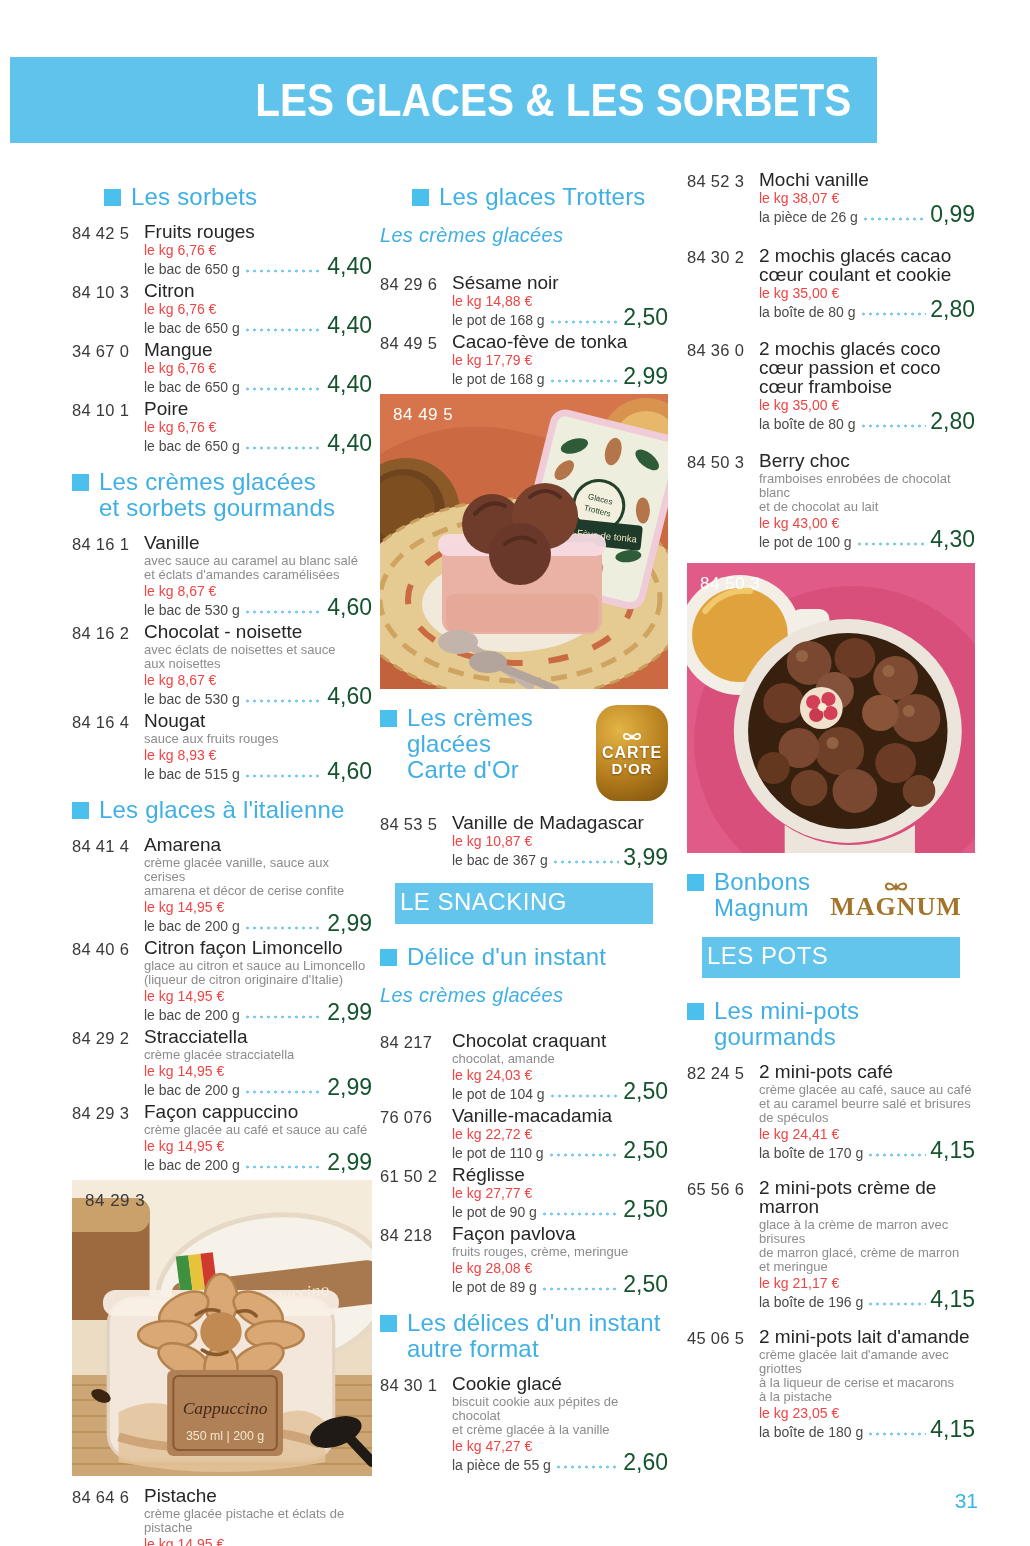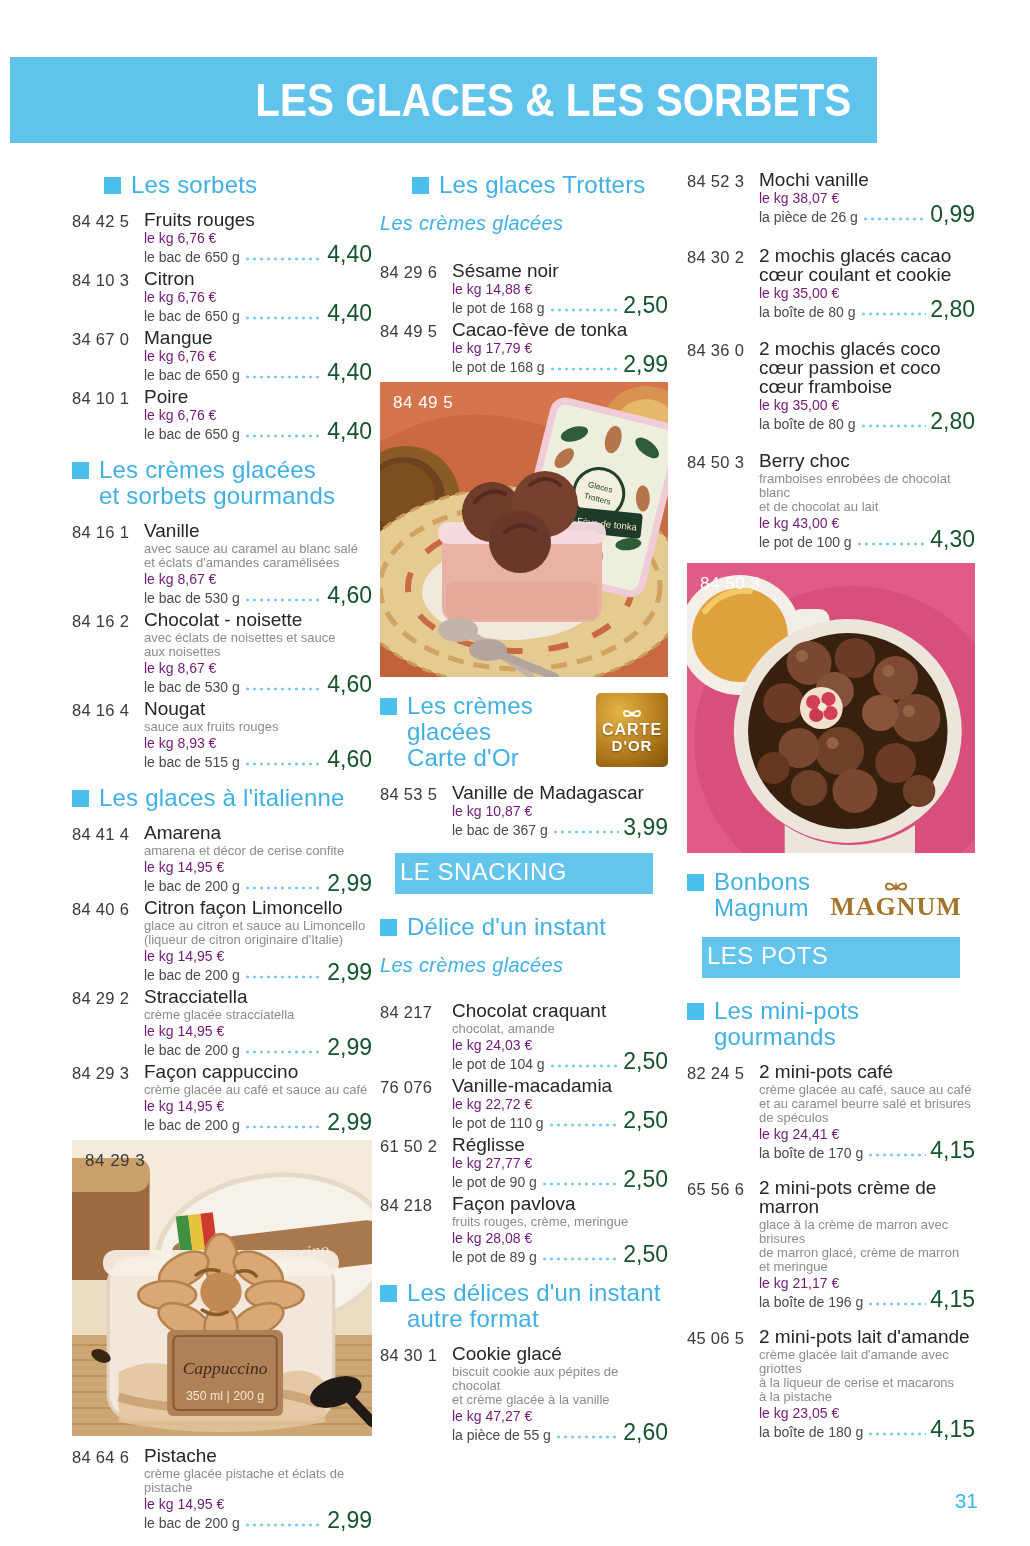--- a/index.html
+++ b/index.html
@@ -12,52 +12,52 @@
   .title-banner .t{color:#fff;font-size:46px;font-weight:700;letter-spacing:0px;white-space:nowrap;
                    transform:scaleX(.88);transform-origin:right center;}
 
   
   .col{position:absolute;top:170px;}
   #col1{left:72px;width:300px;}
   #col2{left:380px;width:288px;}
   #col3{left:687px;width:288px;}
 
   .heading{display:flex;gap:10px;margin:16px 0 12px;align-items:flex-start;}
-  .col .heading:first-child{margin-top:2px;padding-left:32px;}
+  .col .heading:first-child{margin-top:14px;padding-left:32px;}
   .sq{width:17px;height:17px;background:#4cc0ec;flex:0 0 17px;margin-top:5px;}
   .htext{color:#3fafe4;font-size:24px;line-height:26px;letter-spacing:.2px;}
   .subheading{color:#3fafe4;font-size:20px;font-style:italic;margin:14px 0 12px;letter-spacing:.3px;}
 
   .cat-banner{background:#64c5ec;color:#fff;font-size:24px;padding:5px 0 8px 5px;margin:16px 15px 20px;letter-spacing:.5px;}
 
   .product{display:flex;margin:0 0 5px;}
   .pcode{width:72px;flex:0 0 72px;font-size:16.5px;color:#3a3a3a;padding-top:2px;letter-spacing:.3px;}
   .pinfo{flex:1;min-width:0;}
   .pname{font-size:19px;color:#262626;line-height:19px;margin-bottom:2px;}
   .pdesc{font-size:13px;color:#8c8c8c;line-height:14px;}
-  .punit{font-size:14px;color:#701a75;line-height:14px;margin-top:2px;}
+  .punit{font-size:14px;color:#ef4444;line-height:14px;margin-top:2px;}
   .pline{display:flex;align-items:baseline;height:19px;}
   .ppack{font-size:14px;color:#4a4a4a;white-space:nowrap;}
   .dots{flex:1;height:14px;align-self:flex-end;margin:0 4px;
         background:radial-gradient(circle,#7ecbf0 1.4px,transparent 1.6px) repeat-x left bottom 3px;
         background-size:7px 4px;}
   .pprice{font-size:23px;color:#14532d;line-height:19px;white-space:nowrap;}
 
   
   .photo{position:relative;margin:8px 0 10px;overflow:hidden;}
   .photo svg{display:block;width:100%;height:100%;}
   .photo.trotters{height:295px;}
   .photo.berry{height:290px;}
   .photo.cappuccino{height:296px;}
   .photo-label{position:absolute;top:11px;left:13px;font-size:17px;letter-spacing:.5px;}
   .photo-label.light{color:#fff;}
   .photo-label.dark{color:#3a3a3a;}
 
   
-  .logo-carte{width:72px;height:74px;margin-left:6px;flex:0 0 72px;border-radius:5px;
+  .logo-carte{width:72px;height:96px;margin-left:6px;flex:0 0 72px;border-radius:21px;
               background:radial-gradient(circle at 32% 26%,#e3b446,#b57d1d 55%,#7d520c);
               display:flex;flex-direction:column;align-items:center;justify-content:center;
               color:#fff;font-weight:700;text-shadow:0 1px 2px rgba(80,50,0,.6);}
   .logo-carte .l0{font-size:16px;letter-spacing:1px;line-height:17px;}
   .logo-carte .l1{font-size:15px;letter-spacing:1px;line-height:16px;}
   .logo-swirl{margin-bottom:2px;}
   .logo-magnum{margin-left:10px;display:flex;flex-direction:column;align-items:center;flex:0 0 auto;padding-top:10px;}
   .logo-magnum .l0{font-family:"Liberation Serif",serif;font-weight:700;font-size:26px;letter-spacing:1px;
                    color:#a3742c;line-height:24px;}
 
@@ -180,20 +180,21 @@
       <div class="heading">
         <span class="sq"></span>
         <div class="htext">
           <div class="hline">Les glaces à l'italienne</div>
         </div>
       </div>
       <div class="product">
         <div class="pcode">84 41 4</div>
         <div class="pinfo">
           <div class="pname">Amarena</div>
+          <div class="pdesc">crème glacée vanille, sauce aux cerises</div>
           <div class="pdesc">amarena et décor de cerise confite</div>
           <div class="punit">le kg 14,95 €</div>
           <div class="pline">
             <span class="ppack">le bac de 200 g</span>
             <span class="dots"></span>
             <span class="pprice">2,99</span>
           </div>
         </div>
       </div>
       <div class="product">

